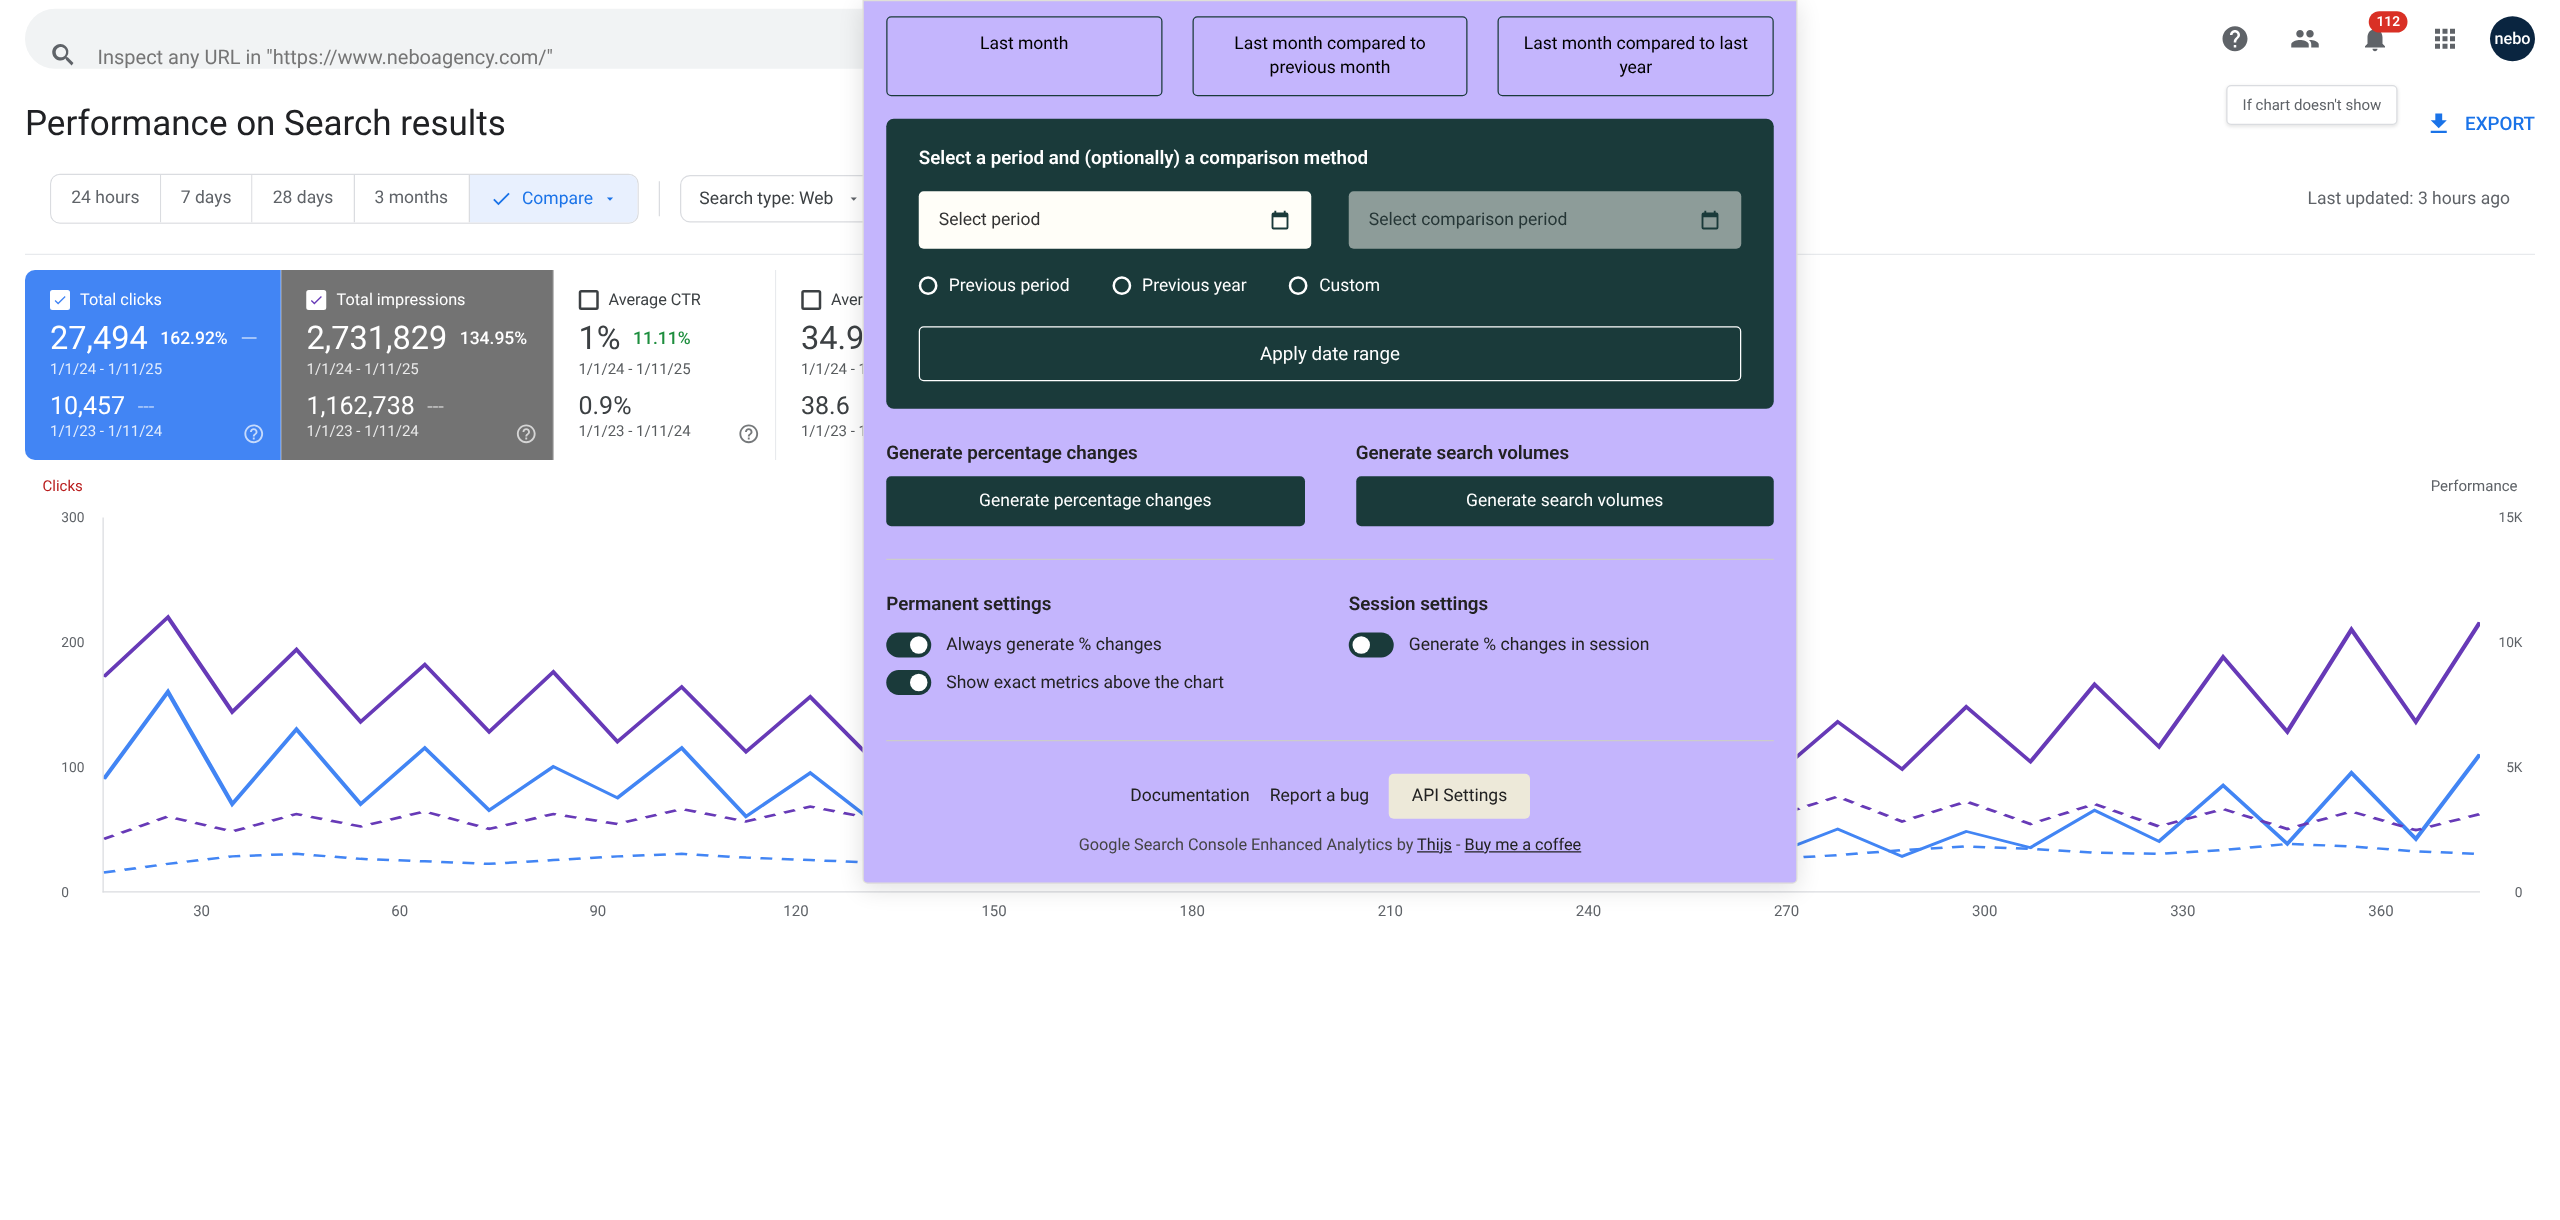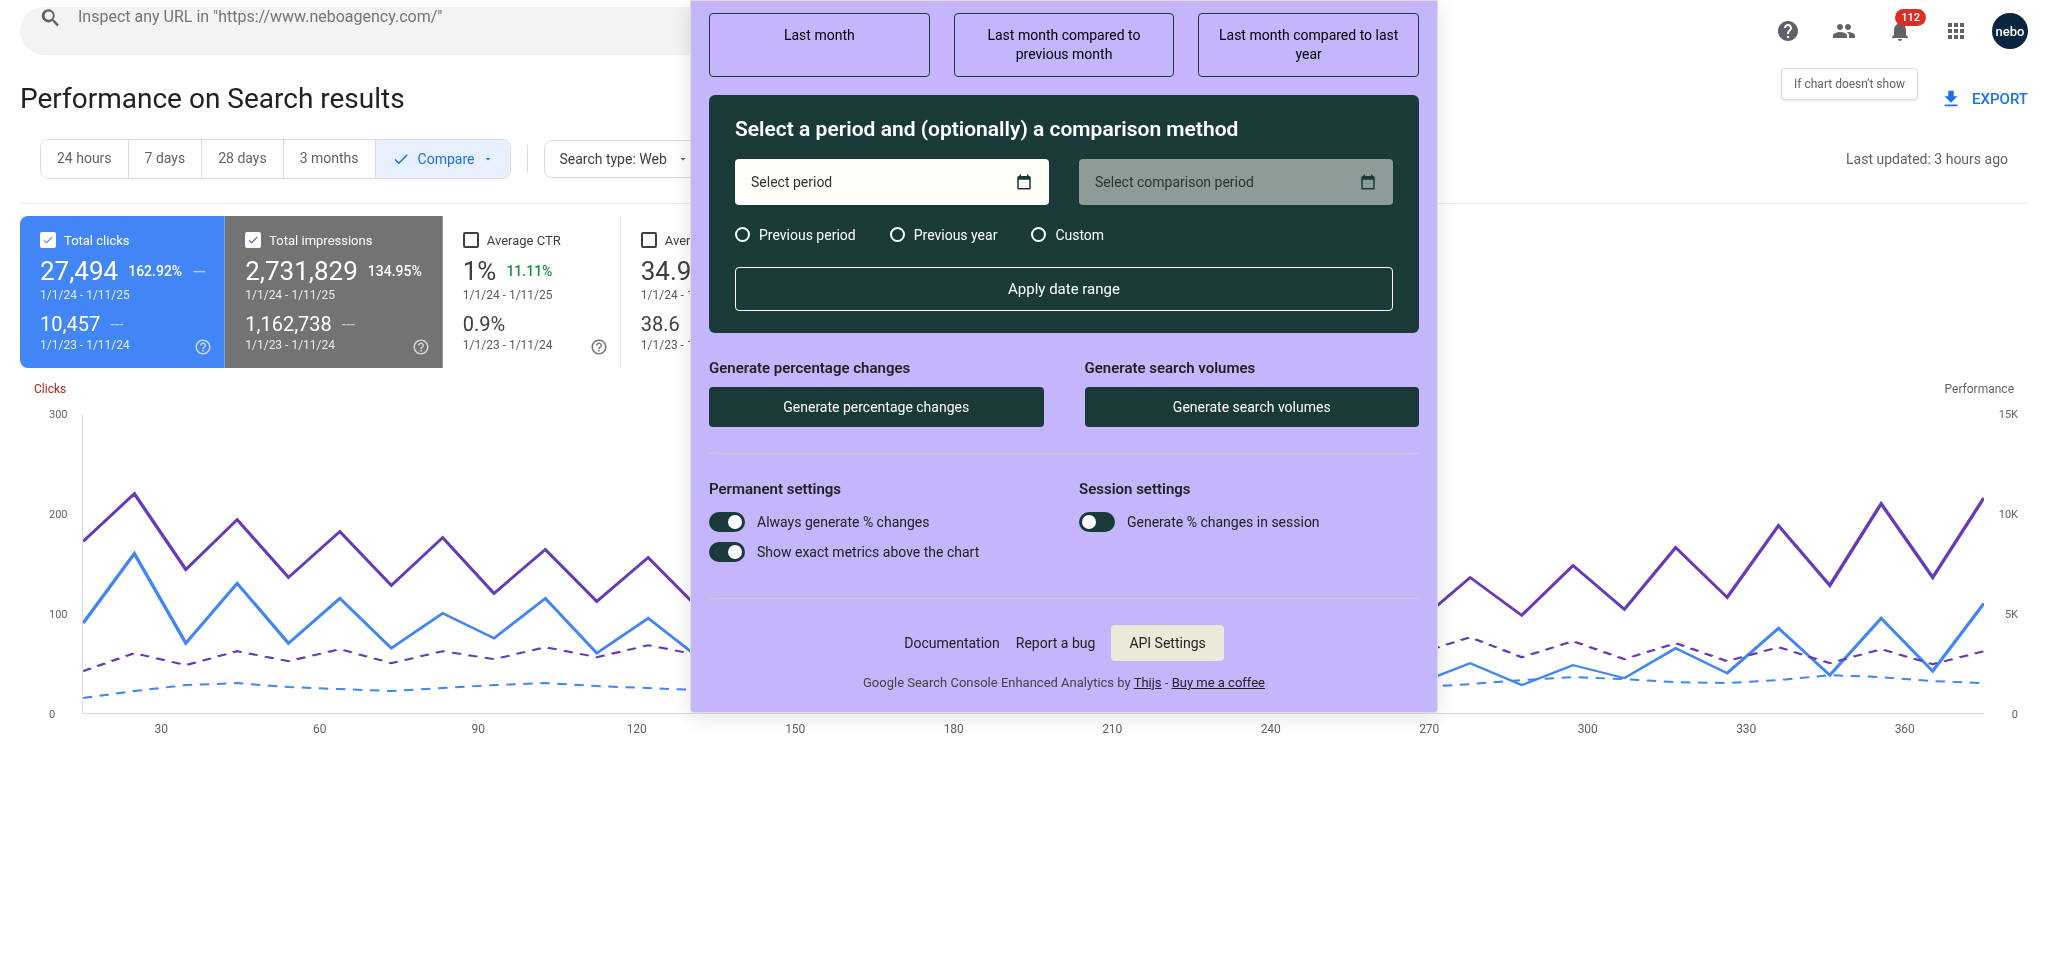--- a/index.html
+++ b/index.html
@@ -1,20 +1,20 @@
 <!DOCTYPE html>
 <html><head>
 <meta charset="utf-8">
 <style>
 * { margin: 0; padding: 0; box-sizing: border-box; font-family: -apple-system, BlinkMacSystemFont, "Segoe UI", Roboto, Arial, sans-serif; }
 body { background: #fff; width: 2048px; height: 976px; overflow: hidden; position: relative; }
 
 
 .topbar { display: flex; align-items: center; padding: 10px 20px; height: 62px; gap: 16px; }
-.search-wrap { flex: 1; display: flex; align-items: flex-start; background: #f1f3f4; border-radius: 28px; padding: 0 20px; height: 48px; max-width: 880px; }
+.search-wrap { flex: 1; display: flex; align-items: flex-end; background: #f1f3f4; border-radius: 28px; padding: 0 20px; height: 48px; max-width: 880px; }
 .search-wrap svg { width: 22px; height: 22px; fill: #5f6368; margin-right: 16px; }
 .search-wrap input { border: none; background: transparent; font-size: 16px; color: #5f6368; flex: 1; outline: none; }
 .topbar-icons { display: flex; align-items: center; gap: 16px; margin-left: auto; }
 .icon-btn { width: 40px; height: 40px; display: flex; align-items: center; justify-content: center; border-radius: 50%; cursor: pointer; position: relative; }
 .icon-btn svg { width: 24px; height: 24px; fill: #5f6368; }
 .badge { position: absolute; top: -2px; right: -6px; background: #d93025; color: #fff; font-size: 11px; font-weight: 600; padding: 2px 6px; border-radius: 10px; }
 .avatar { width: 36px; height: 36px; border-radius: 50%; background: #0a2540; color: #fff; display: flex; align-items: center; justify-content: center; font-size: 13px; font-weight: 500; }
 
 
 .tooltip-box { position: absolute; top: 68px; right: 130px; background: #fff; border: 1px solid #dadce0; border-radius: 4px; padding: 8px 12px; font-size: 12px; color: #5f6368; box-shadow: 0 1px 3px rgba(0,0,0,.1); }
@@ -72,21 +72,21 @@
 .ytick-r { position: absolute; right: -34px; font-size: 11px; color: #5f6368; transform: translateY(-50%); }
 .xticks { display: flex; margin: 8px 44px 0 62px; font-size: 12px; color: #5f6368; }
 .xticks span { flex: 1; text-align: center; }
 svg.plot { position: absolute; inset: 0; width: 100%; height: 100%; }
 
 
 .overlay { position: absolute; top: 0; left: 690px; width: 748px; background: #c4b5fd; border: 1px solid #e0e0d8; border-radius: 0 0 4px 4px; box-shadow: 0 4px 20px rgba(0,0,0,.12); padding: 12px 18px 22px; z-index: 100; }
 .preset-row { display: flex; gap: 24px; margin-bottom: 18px; }
 .preset { flex: 1; text-align: center; padding: 12px 8px; border: 1px solid #1a3a3a; border-radius: 4px; font-size: 14px; cursor: pointer; line-height: 1.35; }
 .dark-box { background: #1a3a3a; color: #fff; border-radius: 6px; padding: 22px 26px; }
-.dark-title { font-size: 21px; font-weight: 600; margin-bottom: 18px; }
+.dark-title { font-size: 15px; font-weight: 600; margin-bottom: 18px; }
 .period-row { display: flex; gap: 30px; margin-bottom: 22px; }
 .period-input { flex: 1; background: #fffef8; color: #333; border-radius: 4px; padding: 14px 16px; display: flex; align-items: center; justify-content: space-between; font-size: 14px; cursor: pointer; }
 .period-input.dim { opacity: .5; }
 .period-input svg { width: 18px; height: 18px; fill: #1a3a3a; }
 .radio-row { display: flex; gap: 34px; margin-bottom: 24px; font-size: 14px; }
 .radio-opt { display: flex; align-items: center; gap: 9px; cursor: pointer; }
 .radio-dot { width: 15px; height: 15px; border: 2px solid #fff; border-radius: 50%; }
 .apply-btn { width: 100%; text-align: center; padding: 12px; border: 1px solid #fff; border-radius: 4px; font-size: 15px; background: transparent; color: #fff; cursor: pointer; }
 .gen-row { display: flex; gap: 41px; margin-top: 26px; }
 .gen-col { flex: 1; }

